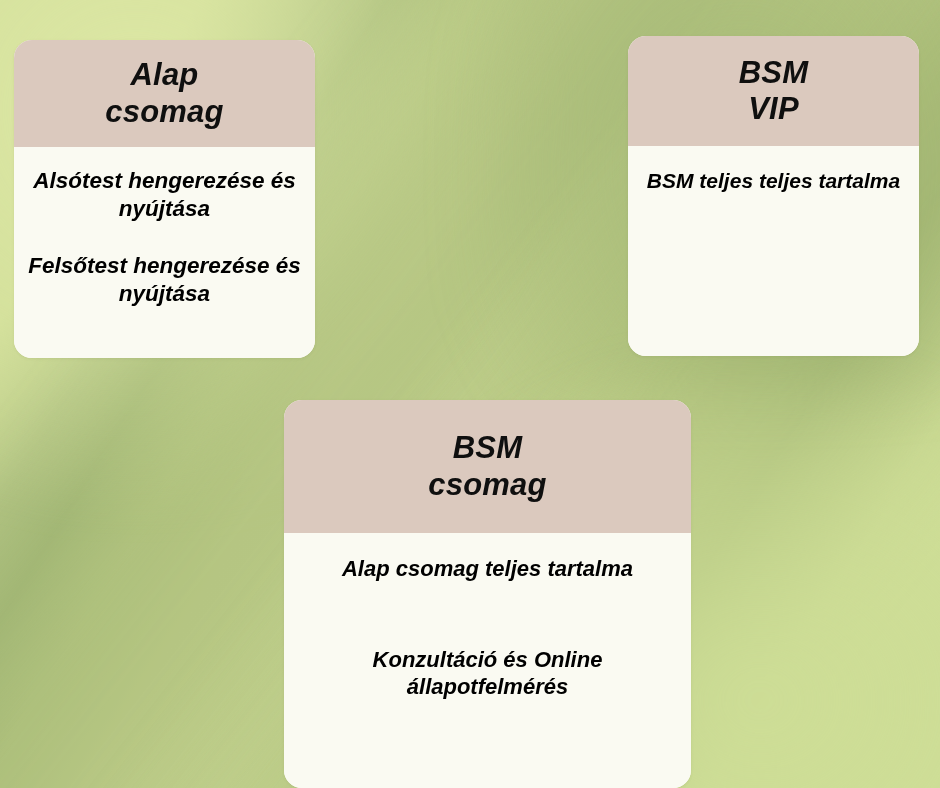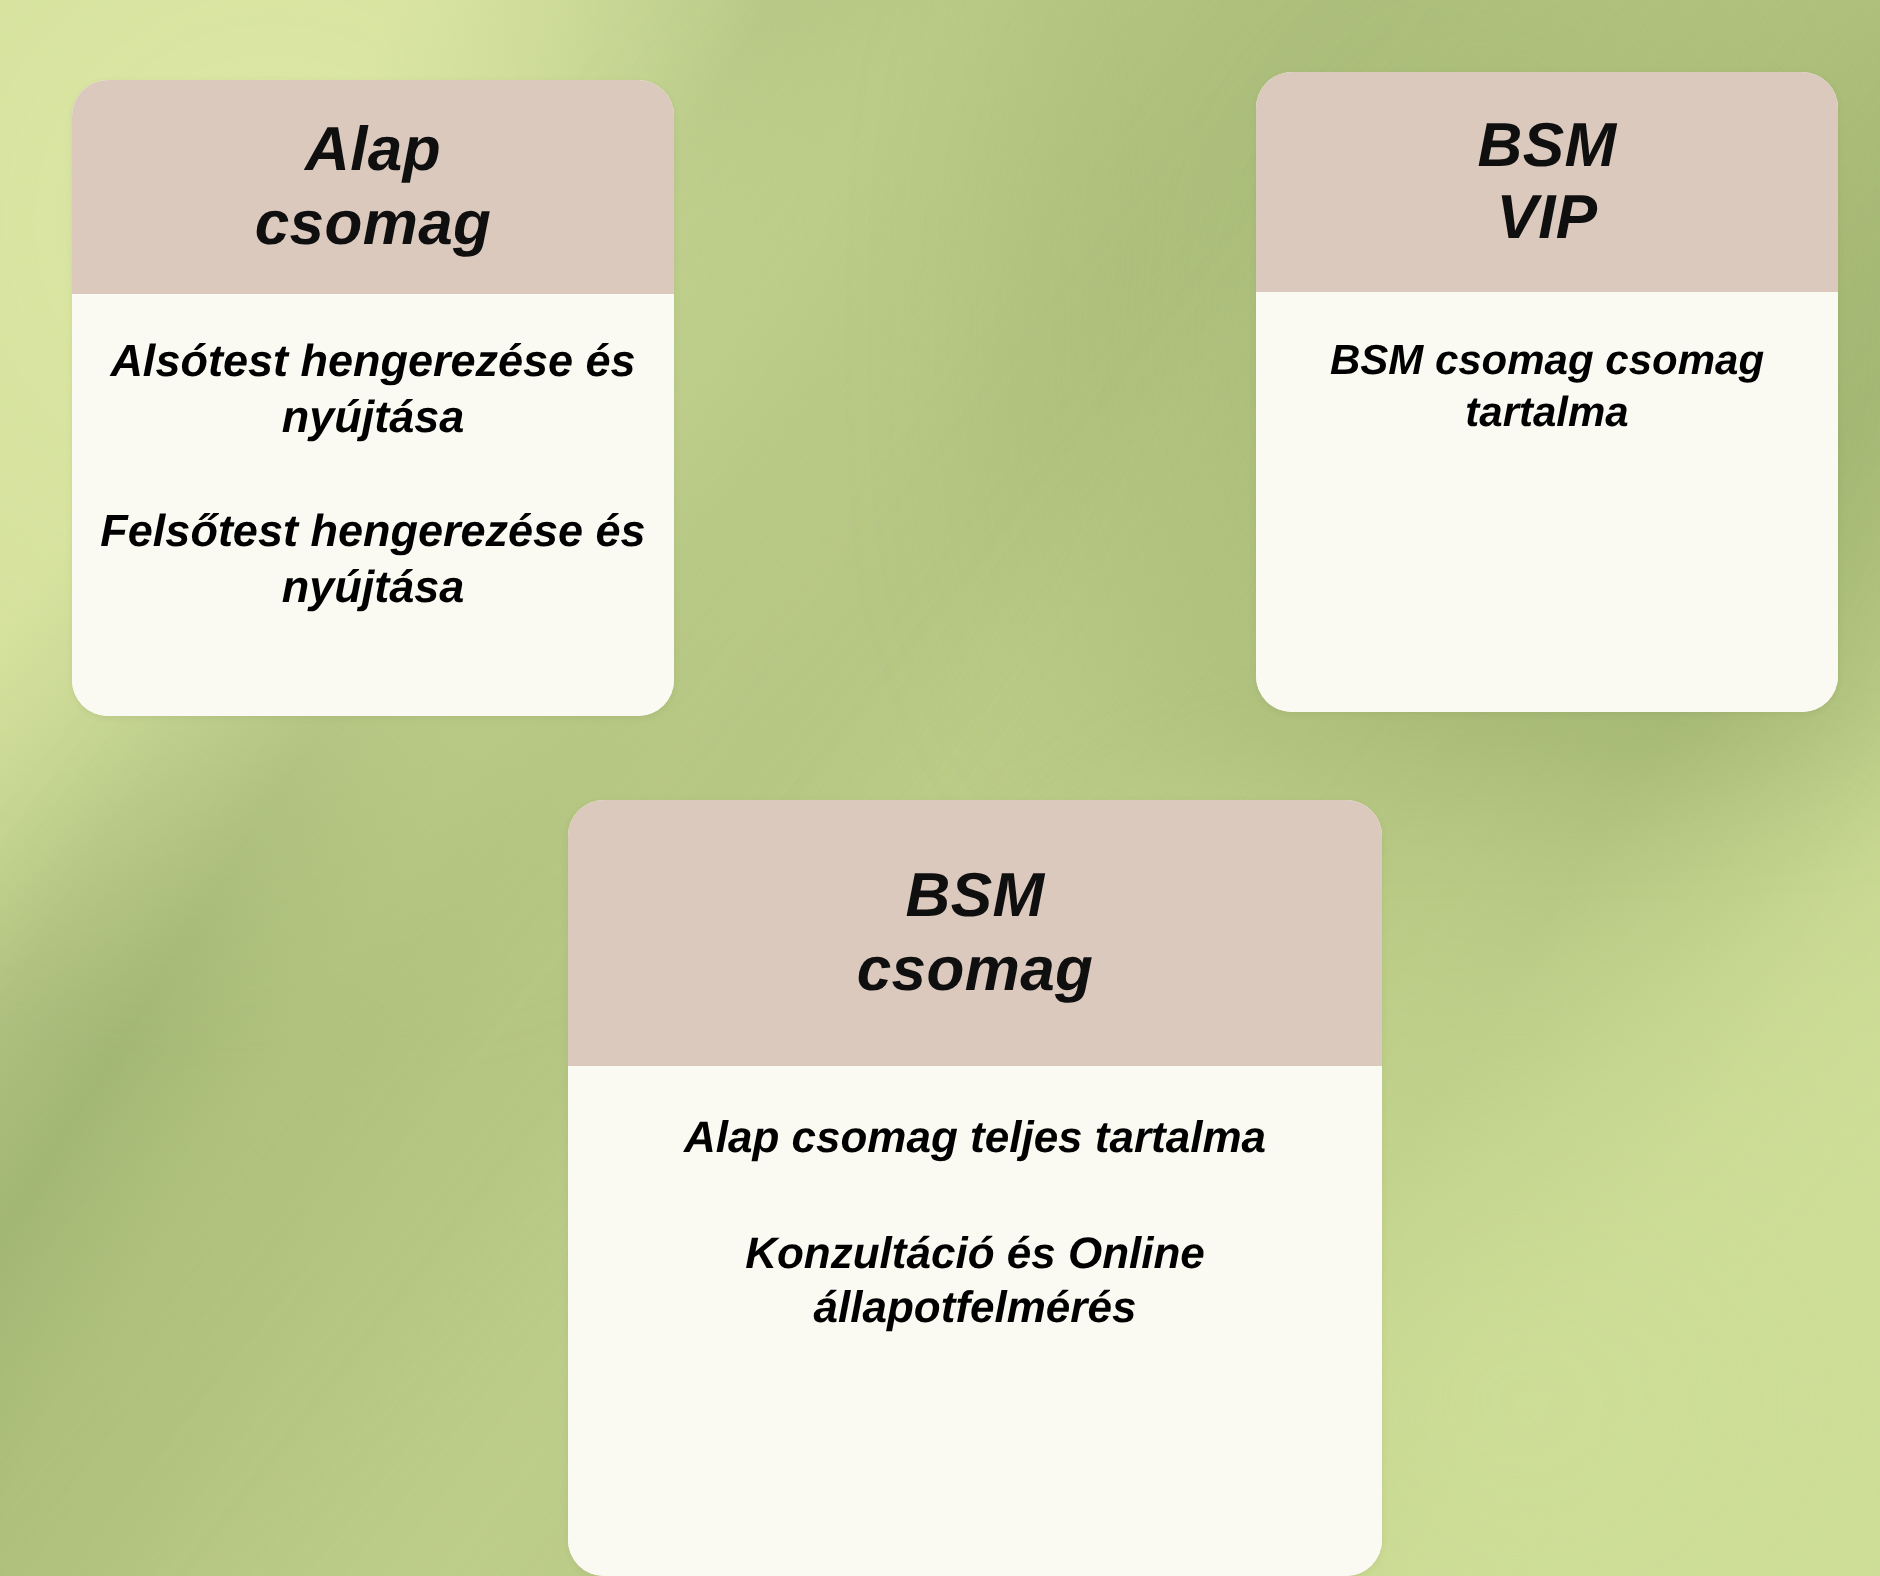--- a/index.html
+++ b/index.html
@@ -140,41 +140,41 @@
   }
   .feature {
     color: #000000;
     font-weight: bold;
     font-style: italic;
     line-height: 1.26;
     margin: 0;
   }
 
   
-  #card-basic { left: 36px; top: 40px; width: 301px; height: 318px; }
+  #card-basic { left: 14px; top: 40px; width: 301px; height: 318px; }
   #card-basic .card-header { height: 107px; padding: 0 10px; }
   #card-basic .card-title { font-size: 31px; }
   #card-basic .card-body { height: 211px; padding: 20px 8px 0 8px; }
   #card-basic .feature { font-size: 22.5px; }
   #card-basic .feature + .feature { margin-top: 28px; }
 
   
   #card-vip { left: 628px; top: 36px; width: 291px; height: 320px; }
   #card-vip .card-header { height: 110px; padding: 0 10px; }
   #card-vip .card-title { font-size: 31px; }
   #card-vip .card-body { height: 210px; padding: 22px 10px 0 10px; }
   #card-vip .feature { font-size: 21px; }
   #card-vip .feature + .feature { margin-top: 30px; }
 
   
   #card-bsm { left: 284px; top: 400px; width: 407px; height: 388px;
               border-bottom-left-radius: 18px; border-bottom-right-radius: 18px; }
   #card-bsm .card-header { height: 133px; padding: 0 12px; }
   #card-bsm .card-title { font-size: 31px; }
-  #card-bsm .card-body { height: 255px; padding: 22px 14px 0 14px; }
+  #card-bsm .card-body { height: 255px; padding: 22px 14px 0 14px; gap: 33px; }
   #card-bsm .feature { font-size: 22px; }
   #card-bsm .feature + .feature { margin-top: 30px; }
 </style>
 </head>
 <body>
 
 <div id="poster">
 
   <div class="bg-base"></div>
   <div class="bg-glow-tl"></div>
@@ -193,21 +193,21 @@
       <p class="feature">Felsőtest hengerezése és nyújtása</p>
     </div>
   </div>
 
   <div class="card" id="card-vip">
     <div class="card-header">
       <h2 class="card-title">BSM
 VIP</h2>
     </div>
     <div class="card-body">
-      <p class="feature">BSM csomag csomag tartalma</p>
+      <p class="feature">BSM teljes teljes tartalma</p>
     </div>
   </div>
 
   <div class="card" id="card-bsm">
     <div class="card-header">
       <h2 class="card-title">BSM
 csomag</h2>
     </div>
     <div class="card-body">
       <p class="feature">Alap csomag teljes tartalma</p>

